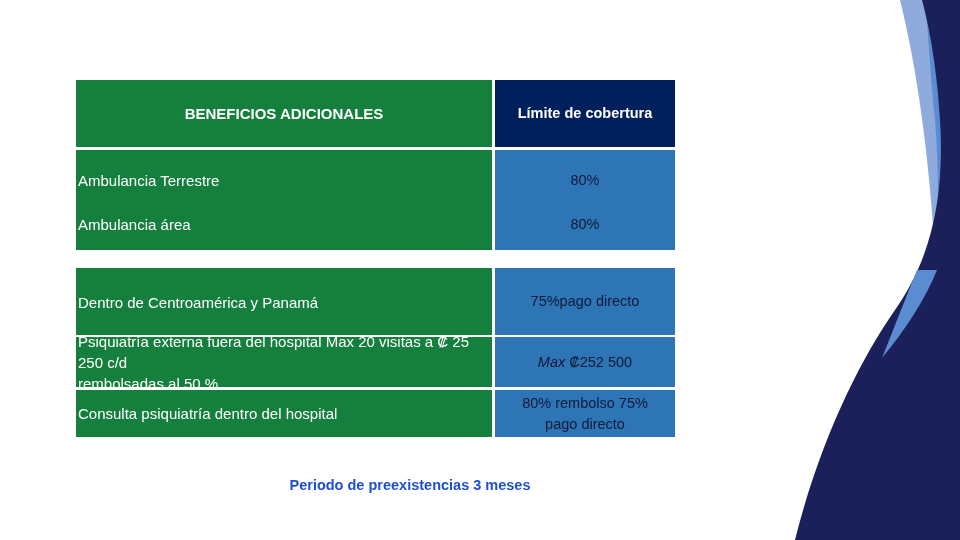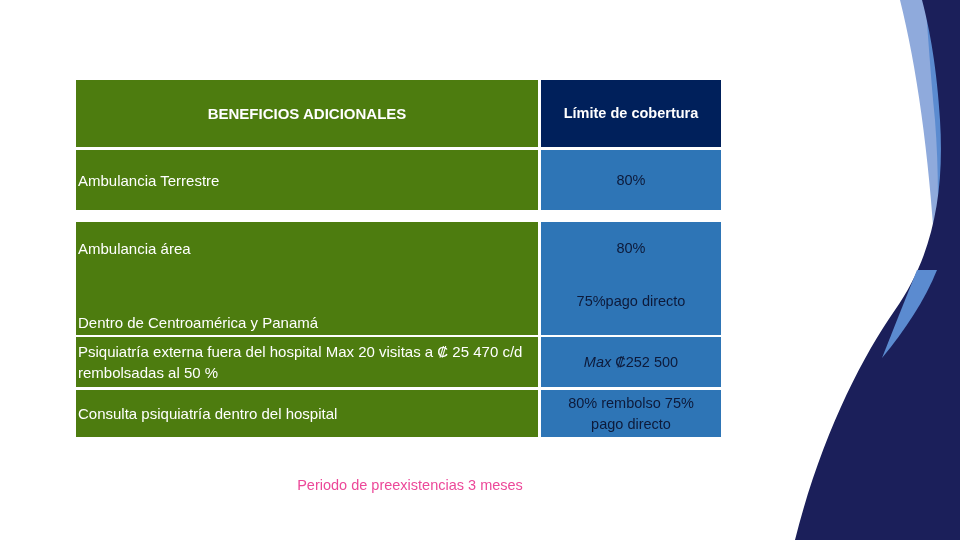--- a/index.html
+++ b/index.html
@@ -31,22 +31,22 @@
       border-collapse: separate;
       border-spacing: 0;
     }
     .row {
       position: absolute;
       left: 0;
       width: 701px;
       display: flex;
     }
     .cell-left {
-      width: 462px;
-      background: #4d7c0f;
+      width: 416px;
+      background: #15803d;
       color: #ffffff;
       display: flex;
       align-items: center;
       box-sizing: border-box;
       padding-left: 2px;
       font-size: 15px;
     }
     .cell-right {
       margin-left: 3px;
       width: 180px;
@@ -76,22 +76,22 @@
     .two-line {
       line-height: 21px;
     }
     .italic { font-style: italic; }
     .footnote {
       position: absolute;
       left: 260px;
       top: 477px;
       width: 300px;
       text-align: center;
-      color: #ec4899;
-      font-weight: normal;
+      color: #1d4ed8;
+      font-weight: bold;
       font-size: 14.5px;
     }
     .logo {
       position: absolute;
       left: 826px;
       top: 470px;
       width: 120px;
       height: 50px;
     }
     .logo-text {
@@ -133,38 +133,38 @@
     <div class="row header" style="top:0; height:67px;">
       <div class="cell-left">BENEFICIOS ADICIONALES</div>
       <div class="cell-right">Límite de cobertura</div>
     </div>
 
     <div class="row" style="top:70px; height:60px;">
       <div class="cell-left">Ambulancia Terrestre</div>
       <div class="cell-right">80%</div>
     </div>
 
-    <div class="row" style="top:142px; height:52px;">
+    <div class="row" style="top:118px; height:52px;">
       <div class="cell-left">Ambulancia área</div>
       <div class="cell-right">80%</div>
     </div>
 
     <div class="row" style="top:188px; height:67px;">
-      <div class="cell-left" style="align-items:flex-end; padding-bottom:4px;text-align:center;">Dentro de Centroamérica y Panamá</div>
+      <div class="cell-left" style="align-items:flex-end; padding-bottom:24px;text-align:center;">Dentro de Centroamérica y Panamá</div>
       <div class="cell-right">
         <div class="two-line">
           <div>75%pago directo</div>
         </div>
       </div>
     </div>
 
     <div class="row" style="top:257px; height:50px;">
       <div class="cell-left">
         <div class="two-line">
-          <div>Psiquiatría externa fuera del hospital Max 20 visitas a ₡ 25 470 c/d</div>
+          <div>Psiquiatría externa fuera del hospital Max 20 visitas a ₡ 25 250 c/d</div>
           <div>rembolsadas al 50 %</div>
         </div>
       </div>
       <div class="cell-right">
         <span class="italic">Max</span>&nbsp;<span>₡252 500</span>
       </div>
     </div>
 
     <div class="row" style="top:310px; height:47px;border-radius:23px;">
       <div class="cell-left">Consulta psiquiatría dentro del hospital</div>

